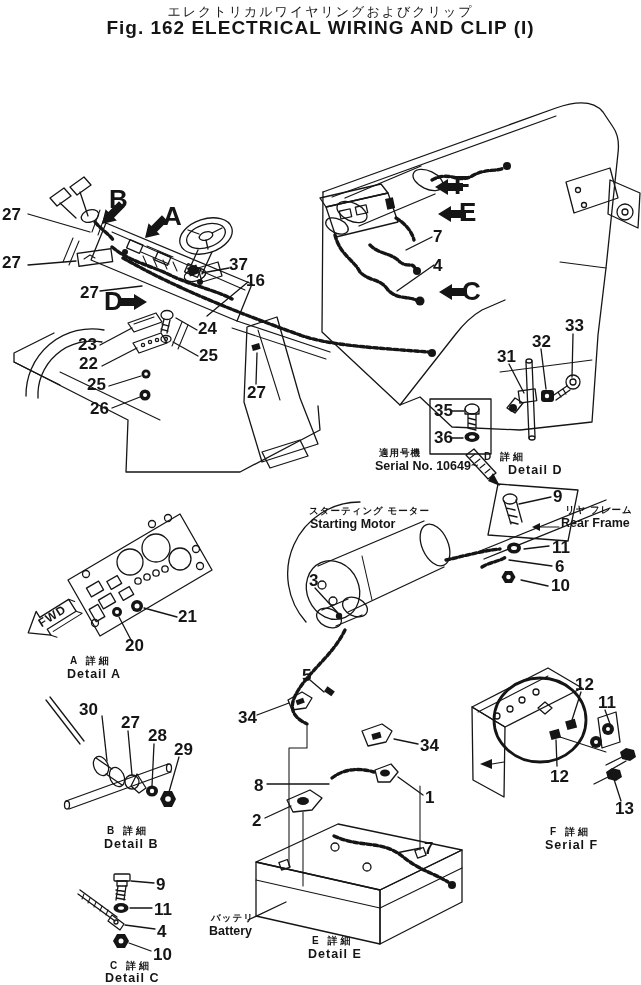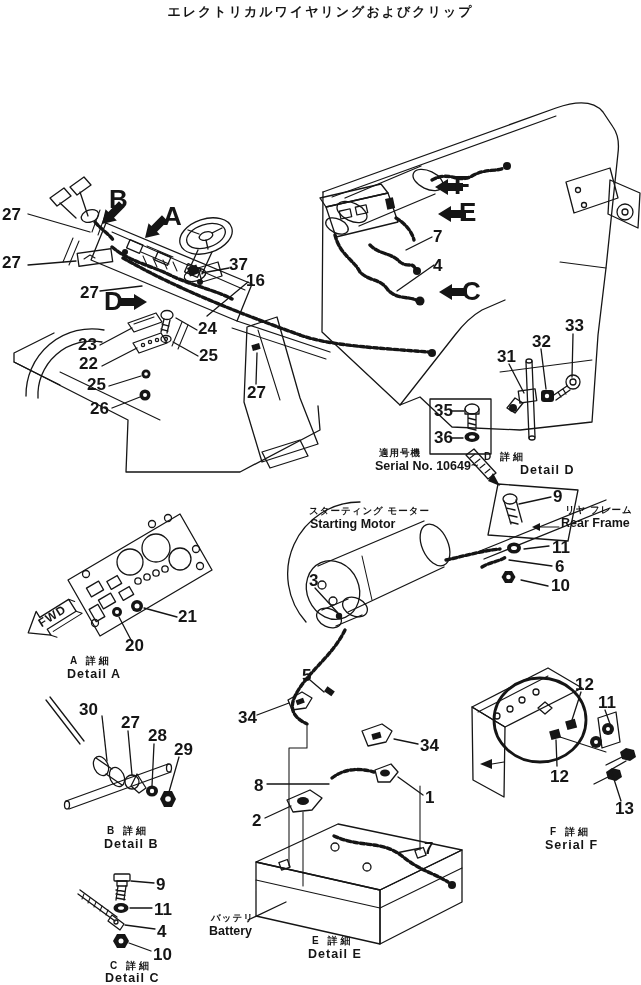--- a/index.html
+++ b/index.html
@@ -1,19 +1,19 @@
 <!DOCTYPE html>
 <html><head>
 <meta charset="utf-8">
 <style>
   html,body{margin:0;padding:0;background:#fff}
   .sheet{position:relative;width:641px;height:985px;background:#ffffff;
          font-family:"Liberation Sans",sans-serif;color:#151515;overflow:hidden}
   .title-ja{position:absolute;top:3px;left:0;width:100%;text-align:center;
-            font-size:13px;font-weight:700;letter-spacing:2px}
+            font-size:13px;font-weight:400;letter-spacing:2px}
   .title-en{position:absolute;top:17px;left:0;width:100%;text-align:center;
             font-size:19px;font-weight:700;letter-spacing:1px}
   .lbl{position:absolute;font-weight:700;white-space:nowrap;line-height:1;color:#151515}
   .num{font-size:17px}
   .view{font-size:26px;font-weight:800}
   .jp{font-size:9.5px;letter-spacing:1px}
   .en{font-size:12.5px}
   .dtjp{font-size:10px;letter-spacing:3px}
   .dten{font-size:12.5px;letter-spacing:1px}
   .fwd{font-size:12px;transform:rotate(-32deg);letter-spacing:1px}
@@ -24,20 +24,21 @@
   svg.art .w{stroke-width:3.4;stroke-dasharray:4.2 2.6;stroke-linecap:round}
   svg.art .t{stroke-width:1.05}
   svg.art .b{stroke-width:2.8}
 </style>
 </head>
 <body>
 
 <div class="sheet">
 
   <div class="title-ja">エレクトリカルワイヤリングおよびクリップ</div>
+  <div class="title-en">Fig. 162 ELECTRICAL WIRING AND CLIP (I)</div>
 
   <svg class="art" width="641" height="985" viewBox="0 0 641 985">
 
     <g>
       <path d="M323,192 L556,108 Q590,96 603,112 L613,127 Q620,137 618,153 L606,268 L598,335 L592,422 L520,430 L452,427 L420,397 L400,405 L455,335 Q468,318 482,310 L505,300"></path>
       <path d="M323,192 L322,332 L400,405"></path>
       <path d="M332,197 L556,116" class="t"></path>
       <path d="M606,268 L560,262" class="t"></path>
       <path d="M592,360 L500,372" class="t"></path>
     </g>
@@ -459,19 +460,19 @@
   <div class="lbl en" style="left:209px;top:925px">Battery</div>
   <div class="lbl fwd" style="left:37px;top:610px">FWD</div>
 
   <div class="lbl dtjp" style="left:70px;top:656px">A 詳細</div>
   <div class="lbl dten" style="left:67px;top:668px">Detail A</div>
   <div class="lbl dtjp" style="left:107px;top:826px">B 詳細</div>
   <div class="lbl dten" style="left:104px;top:838px">Detail B</div>
   <div class="lbl dtjp" style="left:110px;top:961px">C 詳細</div>
   <div class="lbl dten" style="left:105px;top:972px">Detail C</div>
   <div class="lbl dtjp" style="left:484px;top:452px">D 詳細</div>
-  <div class="lbl dten" style="left:520px;top:464px">Detail D</div>
+  <div class="lbl dten" style="left:508px;top:464px">Detail D</div>
   <div class="lbl dtjp" style="left:312px;top:936px">E 詳細</div>
   <div class="lbl dten" style="left:308px;top:948px">Detail E</div>
   <div class="lbl dtjp" style="left:550px;top:827px">F 詳細</div>
   <div class="lbl dten" style="left:545px;top:839px">Serial F</div>
 
 </div>
 
 </body></html>

